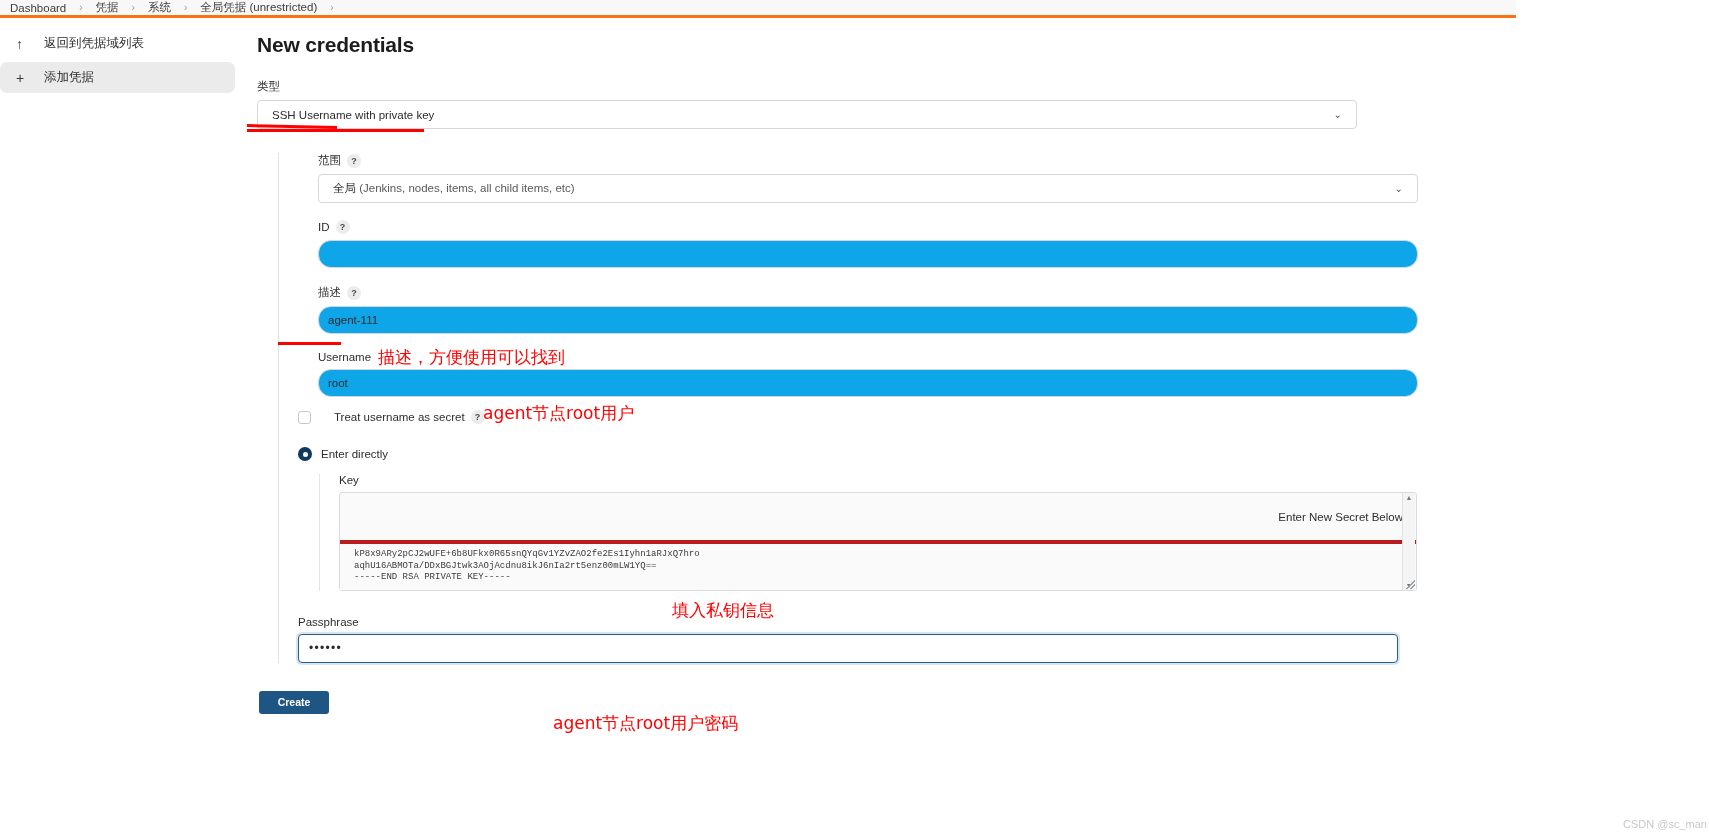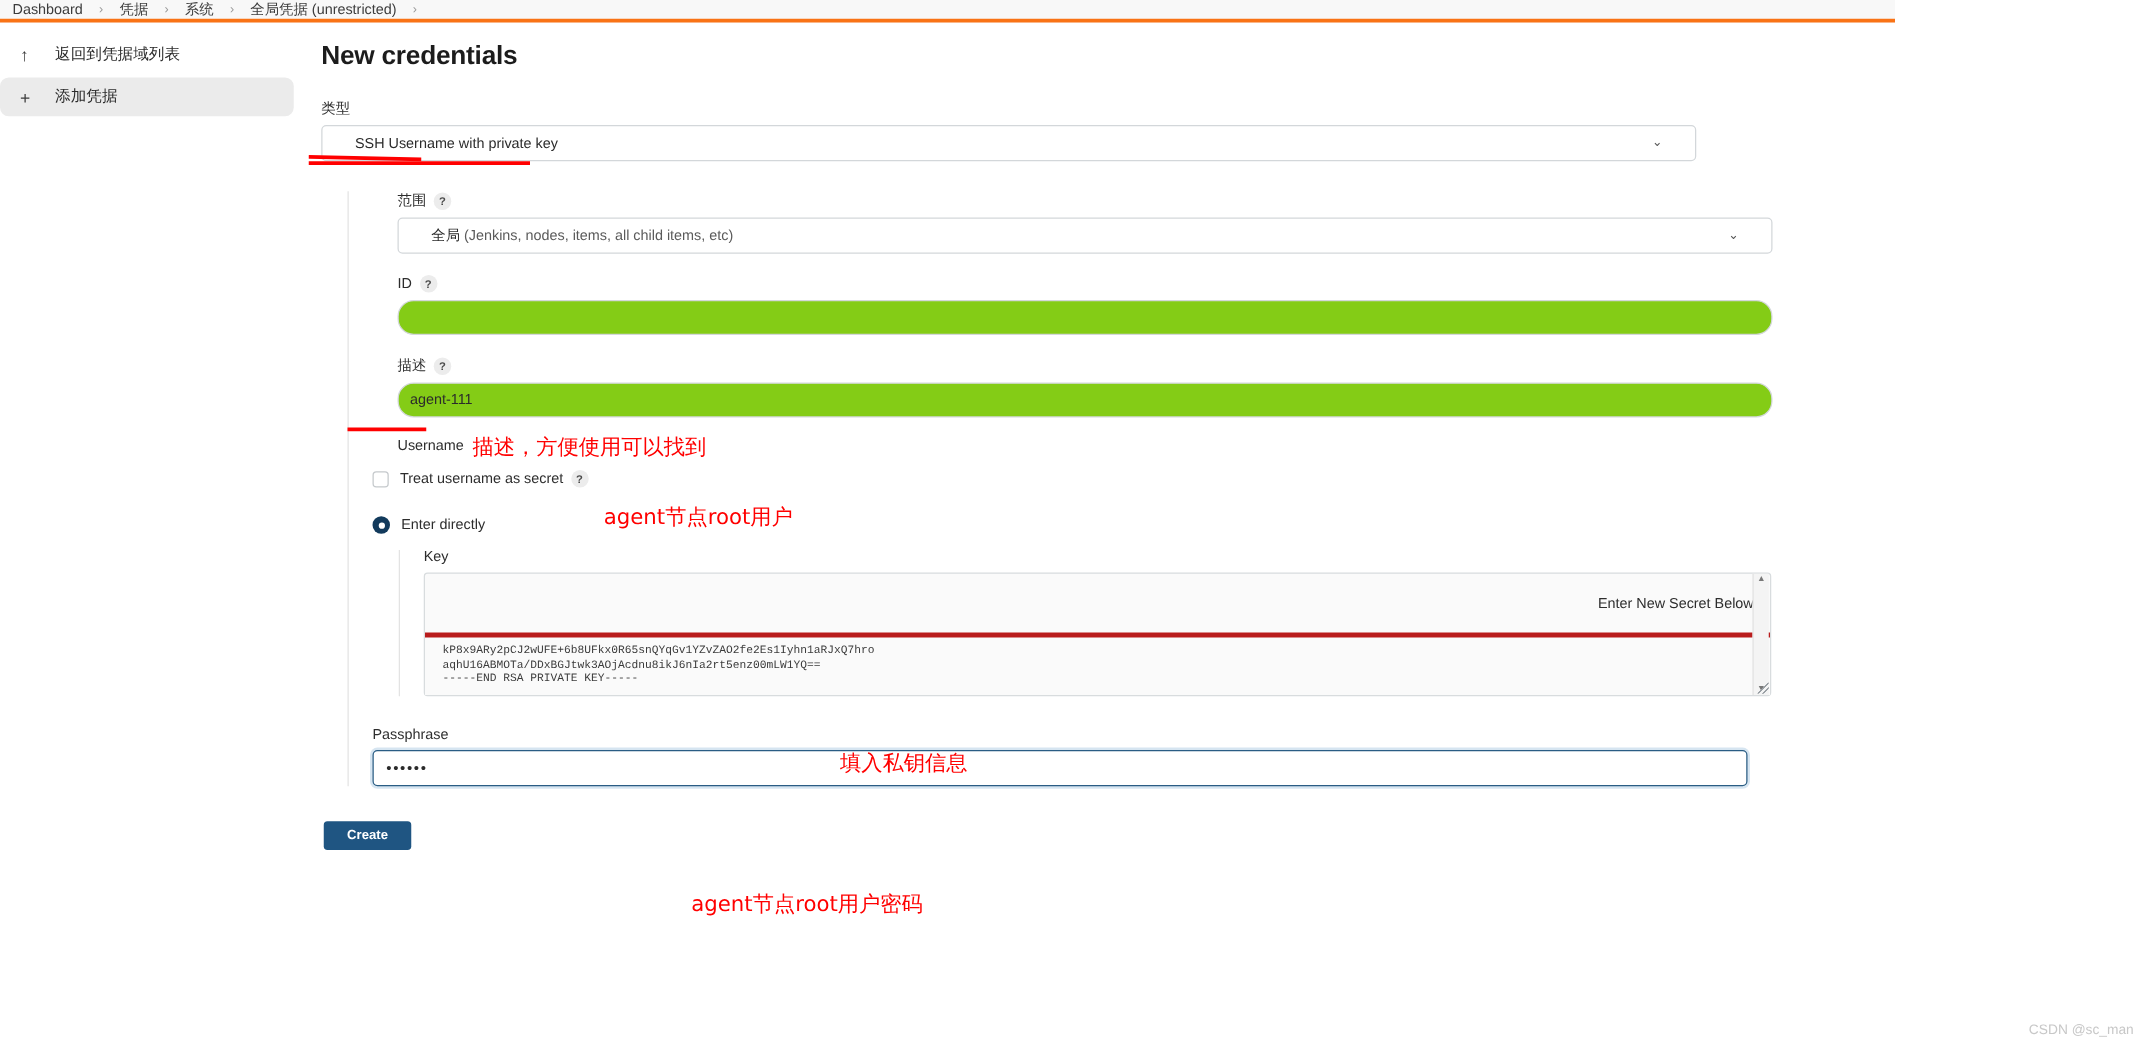--- a/index.html
+++ b/index.html
@@ -67,31 +67,31 @@
   .help-badge {
     display: inline-flex; align-items: center; justify-content: center;
     width: 14px; height: 14px; margin-left: 6px;
     background: #ececec; border-radius: 50%;
     font-size: 9px; color: #4a4a4a; font-weight: bold;
   }
 
   .txt-input {
     height: 28px; width: 100%;
     border: 1px solid #d3d7da; border-radius: 13px;
-    background: #84cc16;
+    background: #0ea5e9;
     display: flex; align-items: center;
     padding: 12px 9px;
     font-size: 11.5px; color: #2b2b2b;
   }
   .select-input {
     height: 29px; width: 100%;
     border: 1px solid #d3d7da; border-radius: 4px;
     background: #fff;
     display: flex; align-items: center; justify-content: space-between;
-    padding: 0 26px;
+    padding: 0 14px;
     font-size: 11.5px; color: #2b2b2b; gap: 28px;
   }
   .select-input .muted { color: #5a5a5a; }
   .chev { color: #555; font-size: 10px; line-height: 1; }
 
   
   #type-block { width: 1100px; }
   
   .indent-group {
     margin-left: 21px;
@@ -102,21 +102,21 @@
   .indent-group .row { margin-bottom: 17px; margin-left: 20px; }
   .fld-w { width: 1100px; }
 
   
   .checkrow { display: flex; align-items: center; margin: 13px 0 0 0; }
   .checkbox {
     width: 13px; height: 13px;
     border: 1px solid #c5c9cc; border-radius: 3px;
     background: #fff;
   }
-  .checkrow .cb-label { font-size: 11.5px; margin-left: 9px; color: #2d2d2d; }
+  .checkrow .cb-label { font-size: 11.5px; margin-left: 23px; color: #2d2d2d; }
 
   
   .radiorow { display: flex; align-items: center; margin-top: 9px; }
   .radio-outer {
     width: 14px; height: 14px; border-radius: 50%;
     background: #123a5c; display: flex;
     align-items: center; justify-content: center;
   }
   .radio-inner { width: 5px; height: 5px; border-radius: 50%; background: #fff; }
   .radiorow .r-label { font-size: 11.5px; margin-left: 9px; color: #2d2d2d; }
@@ -262,20 +262,21 @@
         <span>描述</span>
         <span class="help-badge">?</span>
       </div>
       <div class="txt-input fld-w">agent-111</div>
     </div>
 
     <div class="row" style="margin-bottom:0;">
       <div class="field-label" style="margin-top:17px;">
         <span>Username</span>
       </div>
+      <div class="txt-input fld-w">root</div>
     </div>
 
     <div class="checkrow">
       <span class="checkbox"></span>
       <span class="cb-label">Treat username as secret</span>
       <span class="help-badge">?</span>
     </div>
 
     <div style="margin-top:23px;">
       <div class="radiorow">

